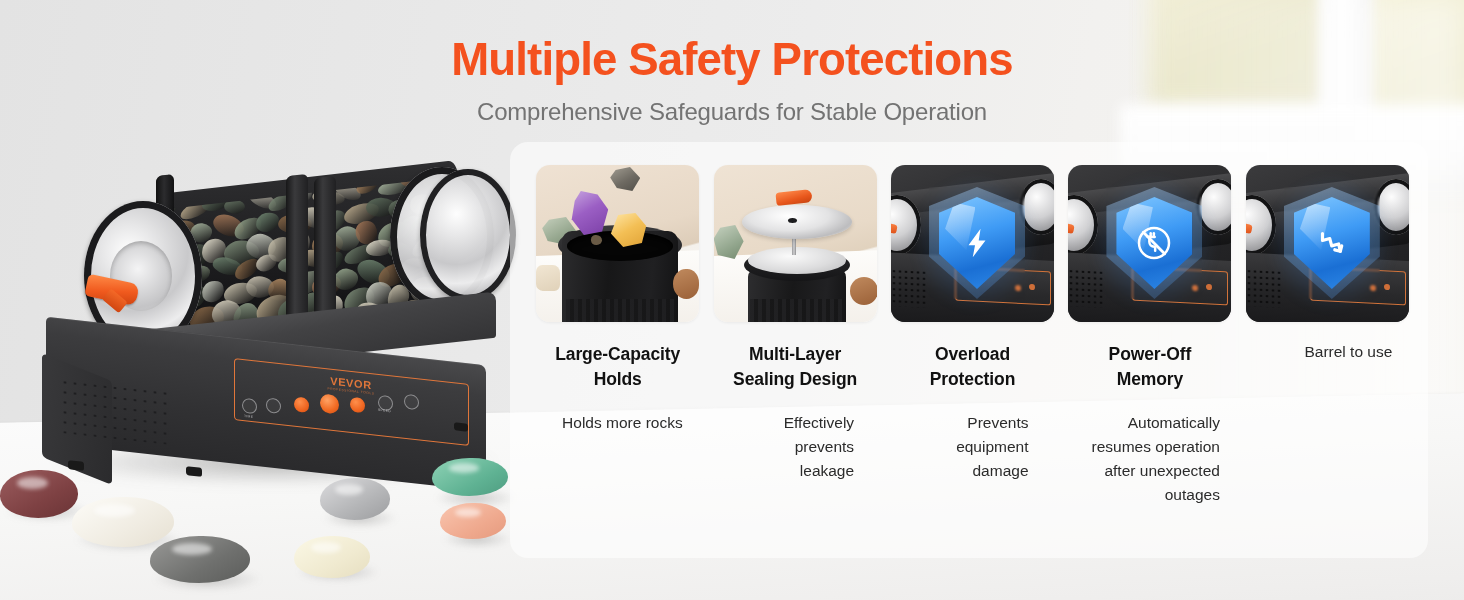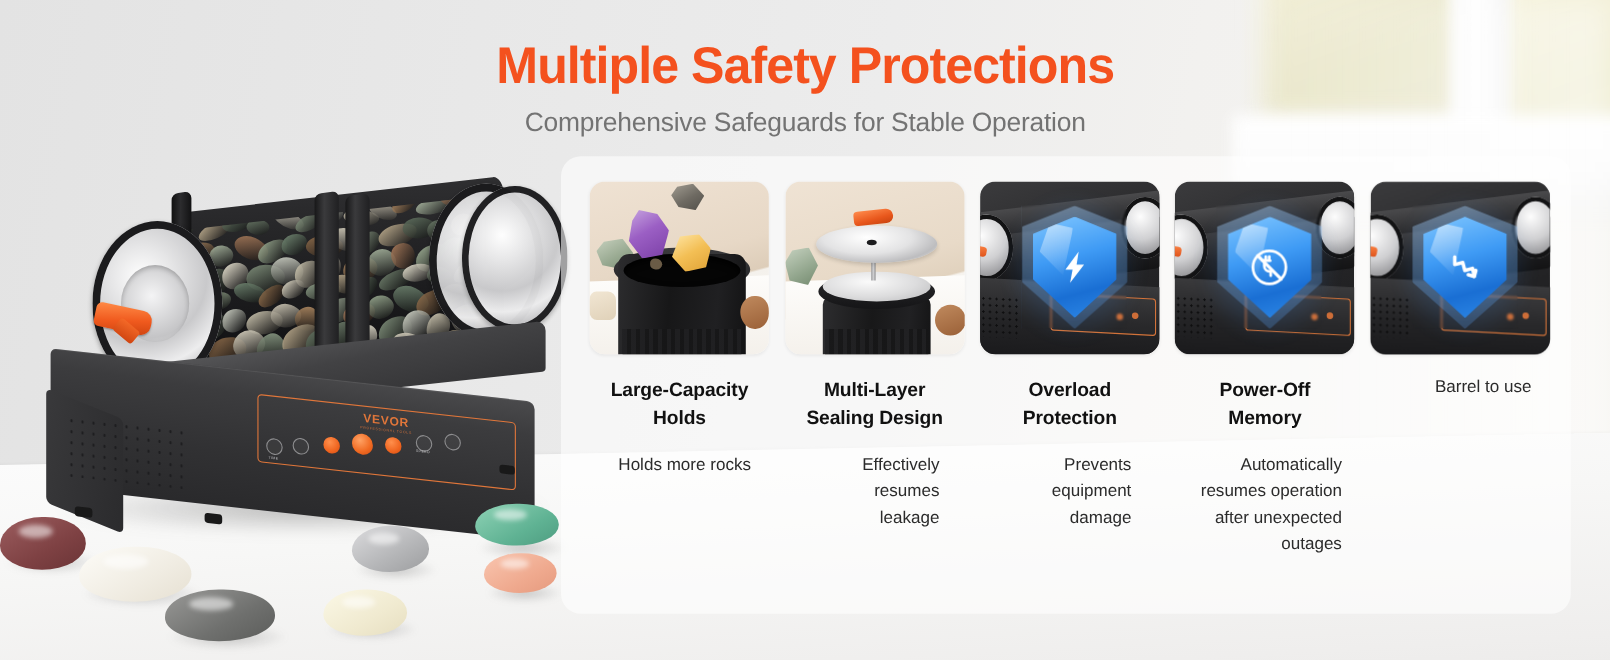--- a/index.html
+++ b/index.html
@@ -618,21 +618,21 @@
       <div class="lid-gasket"></div>
         <div class="lid-plate"></div>
       <div class="lid-stem"></div>
       <div class="lid-cap"></div>
         <div class="lid-knob"></div>
     </div>
     <div class="card-title">
       <div>Multi-Layer</div>
       <div>Sealing Design</div>
     </div>
-    <div class="card-desc" style="width:118px">Effectively resumes leakage</div>
+    <div class="card-desc" style="width:118px">Effectively prevents leakage</div>
   </div>
 
   <div class="card">
     <div class="card-img">
       <div class="sc-dark"></div>
       <div class="m-drum"></div>
         <div class="m-drum2"></div>
       <div class="m-cap m-cap-r"></div>
         <div class="m-cap m-cap-l"></div>
         <div class="m-knob"></div>

